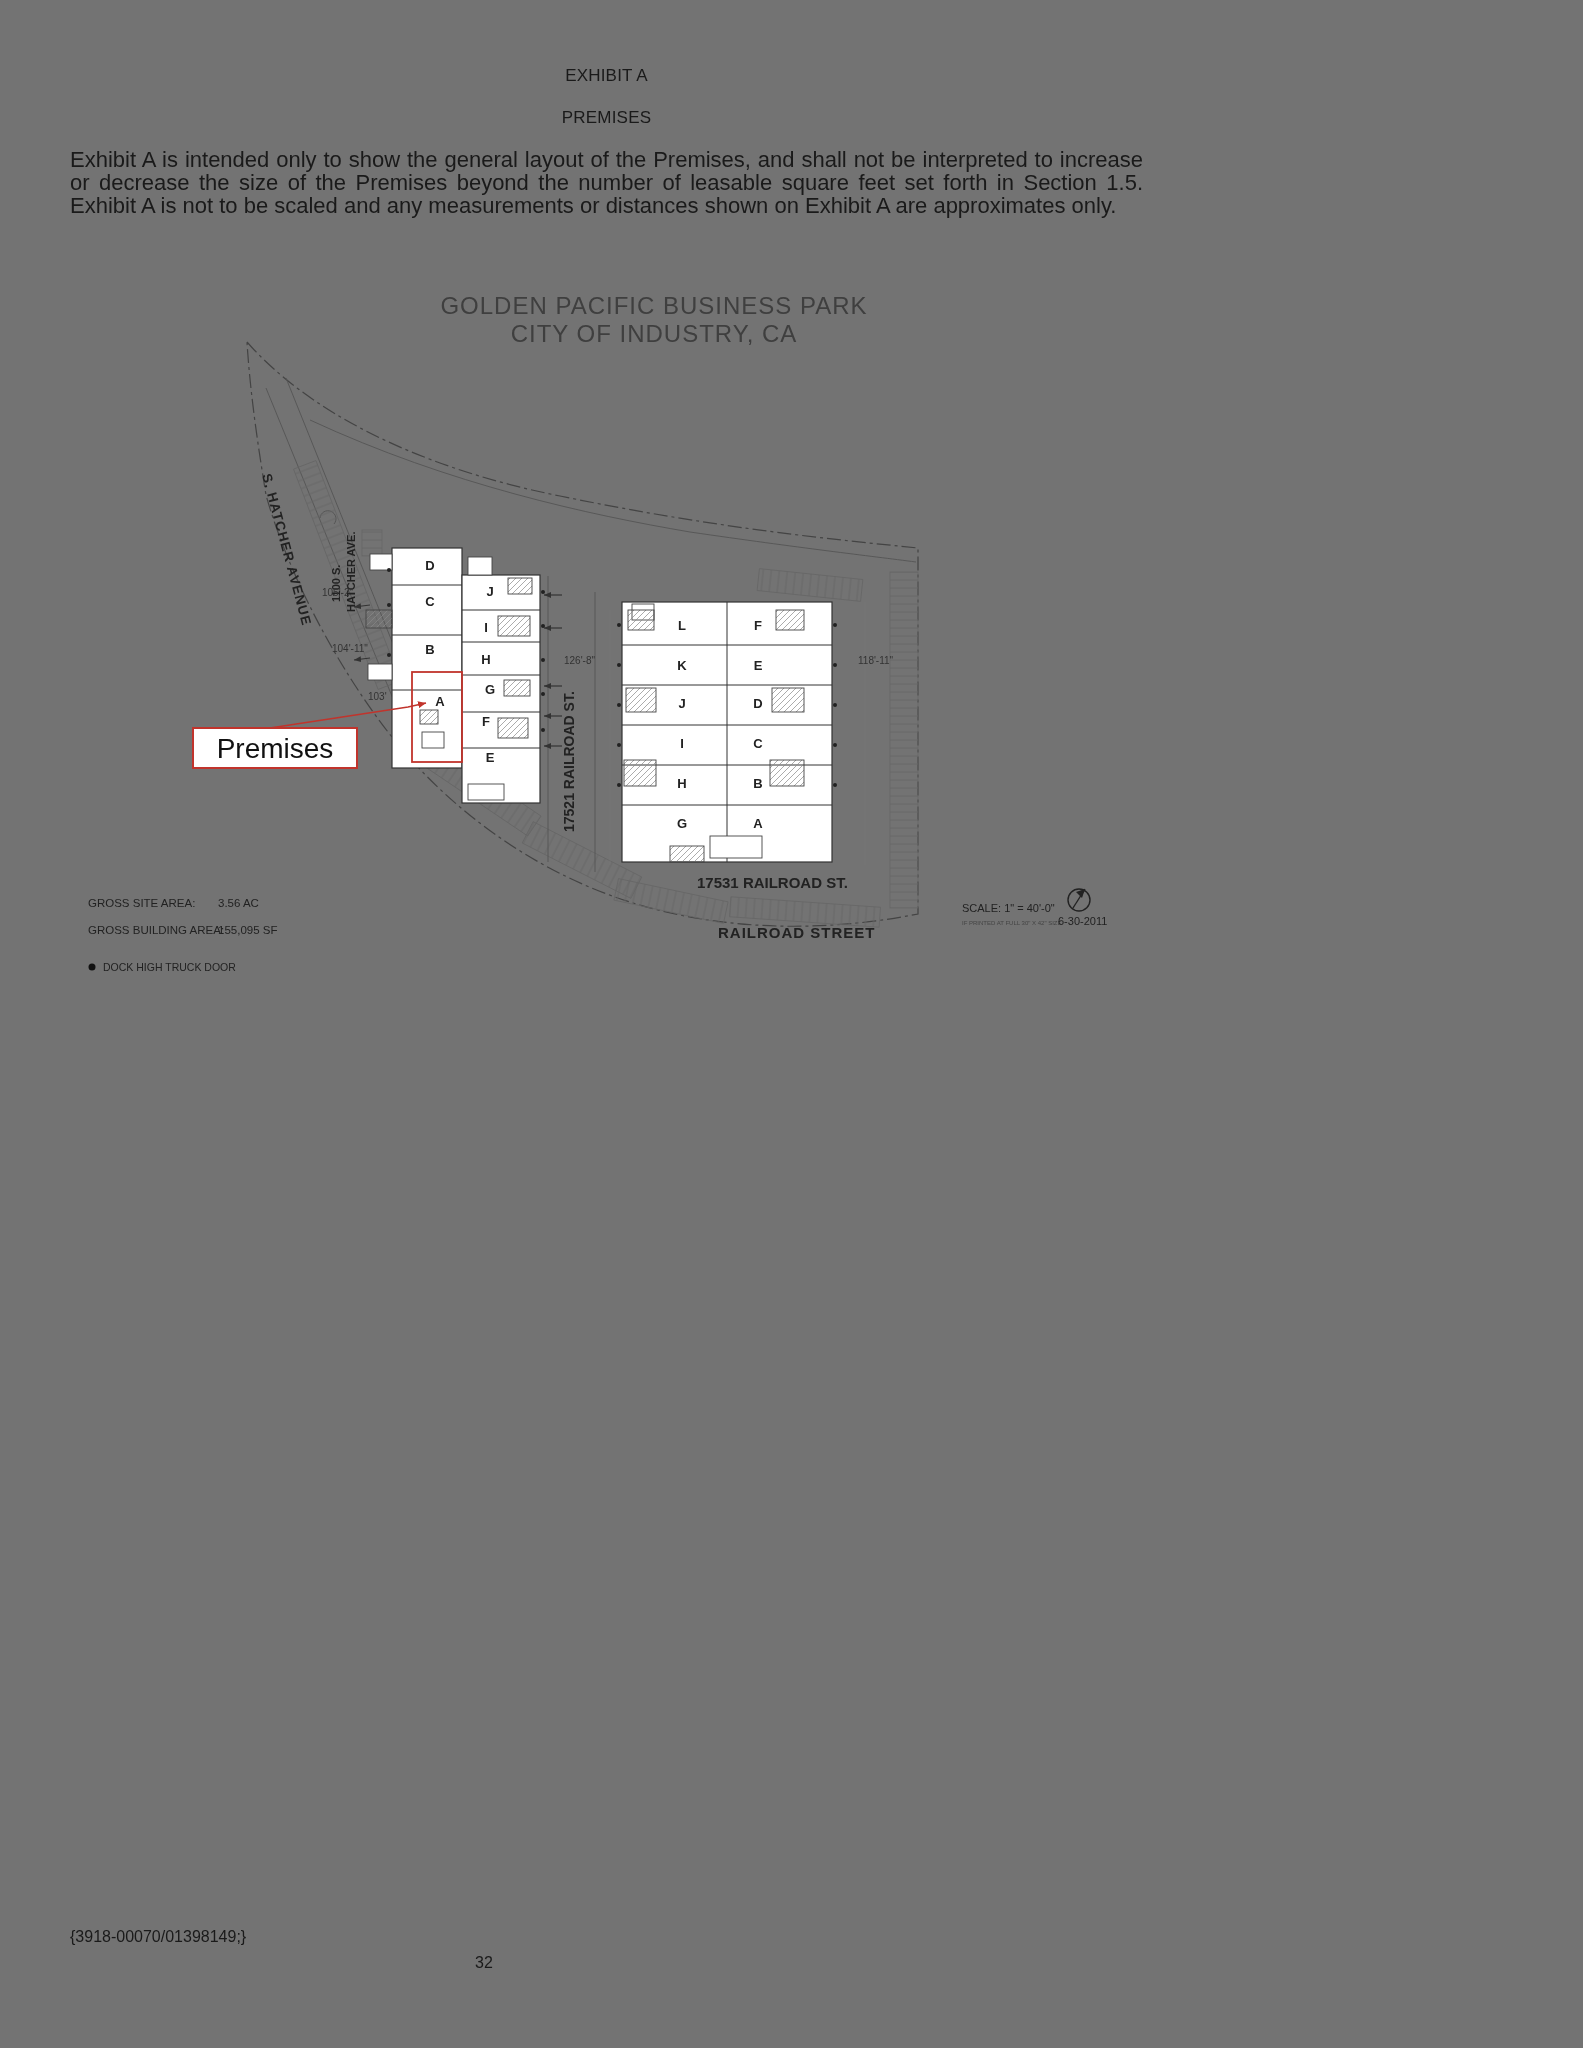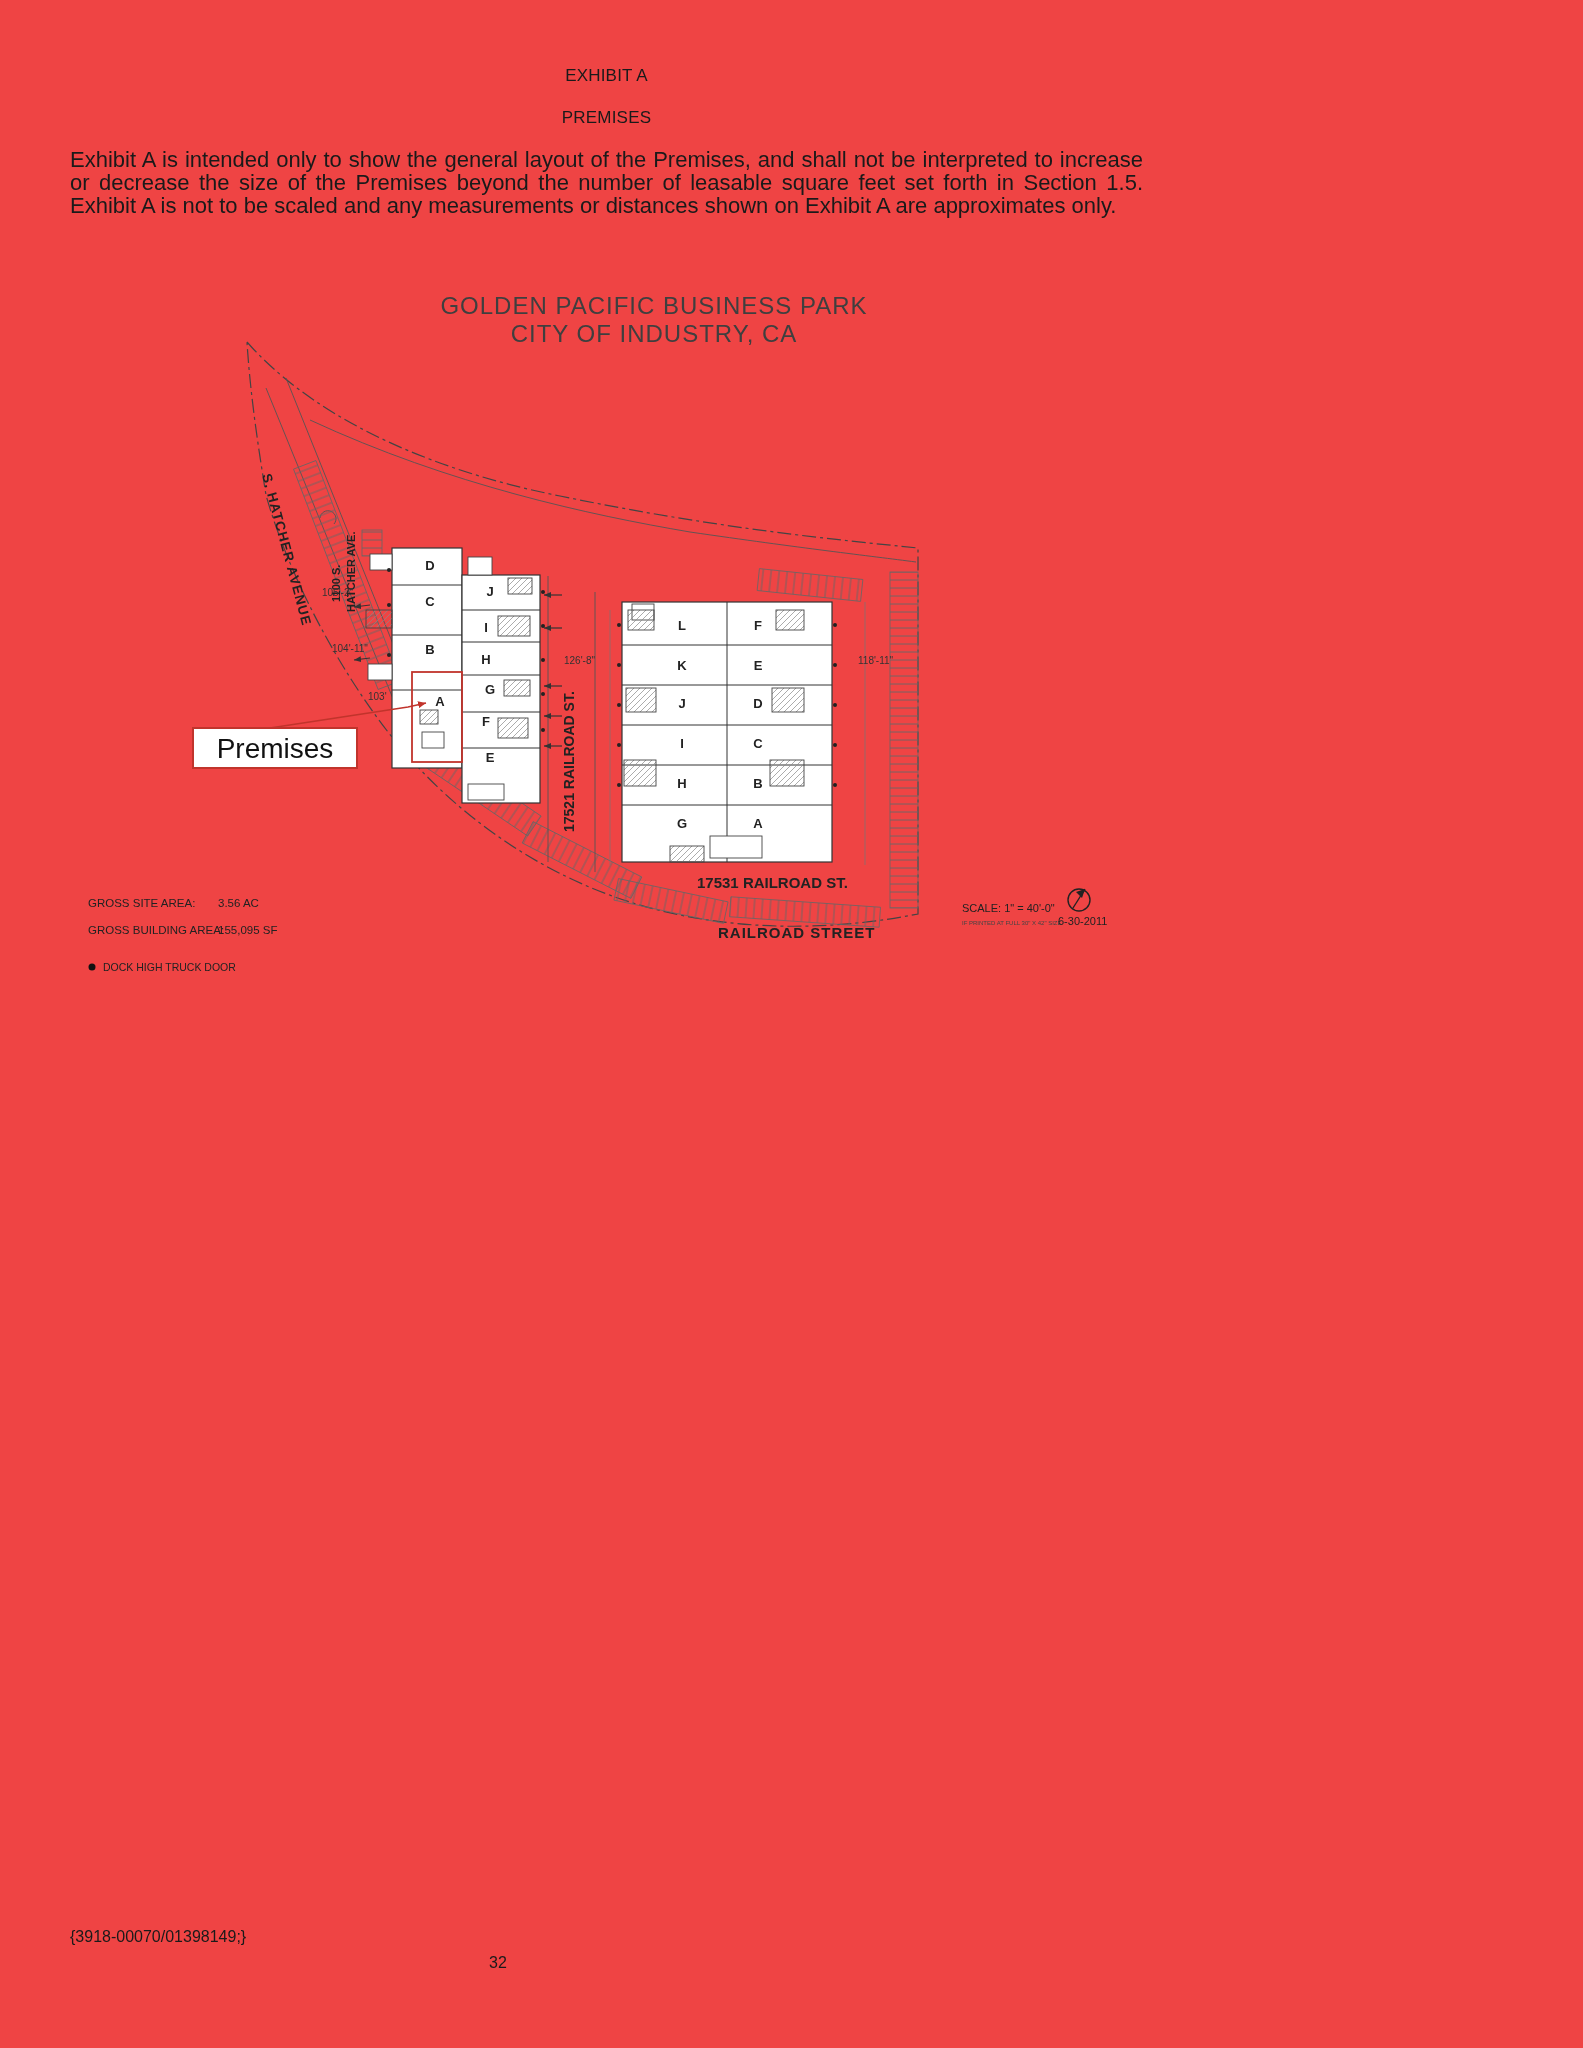--- a/index.html
+++ b/index.html
@@ -1,31 +1,31 @@
 <!DOCTYPE html>
 <html><head>
 <meta charset="utf-8">
 <style>
   html,body { margin:0; padding:0; background:#ffffff; }
   .page {
-    position:relative; width:1583px; height:2048px; background:#ef4444;
+    position:relative; width:1583px; height:2048px; background:#737373;
     font-family:"Liberation Sans", sans-serif; color:#1a1a1a; overflow:hidden;
   }
   .heading {
     position:absolute; left:70px; width:1073px; text-align:center;
     font-size:17px; letter-spacing:0.2px;
   }
   .h-exhibit { top:66px; }
   .h-premises { top:108px; }
   .para {
     position:absolute; left:70px; top:148px; width:1073px;
     font-size:22px; line-height:23px; text-align:justify;
   }
   .footer-ref { position:absolute; left:70px; top:1928px; font-size:16px;text-align:center; }
-  .page-num { position:absolute; left:470px; top:1954px; width:56px; text-align:center; font-size:16px; }
+  .page-num { position:absolute; left:456px; top:1954px; width:56px; text-align:center; font-size:16px; }
   .plan-svg { position:absolute; left:70px; top:280px; }
   svg text { fill:#222222; font-family:"Liberation Sans", sans-serif; }
   .plan-title { fill:#3f3f3f; font-size:24px; letter-spacing:1px; }
   .street-label { font-weight:bold; }
   .unit-letter { font-size:13px; font-weight:bold; }
   .dim-text { font-size:10px; fill:#333333; }
   .stat-text { font-size:11.5px; }
   .legend-text { font-size:10.5px; }
   .scale-text { font-size:11px; }
   .scale-note { font-size:6px; fill:#444444; }

